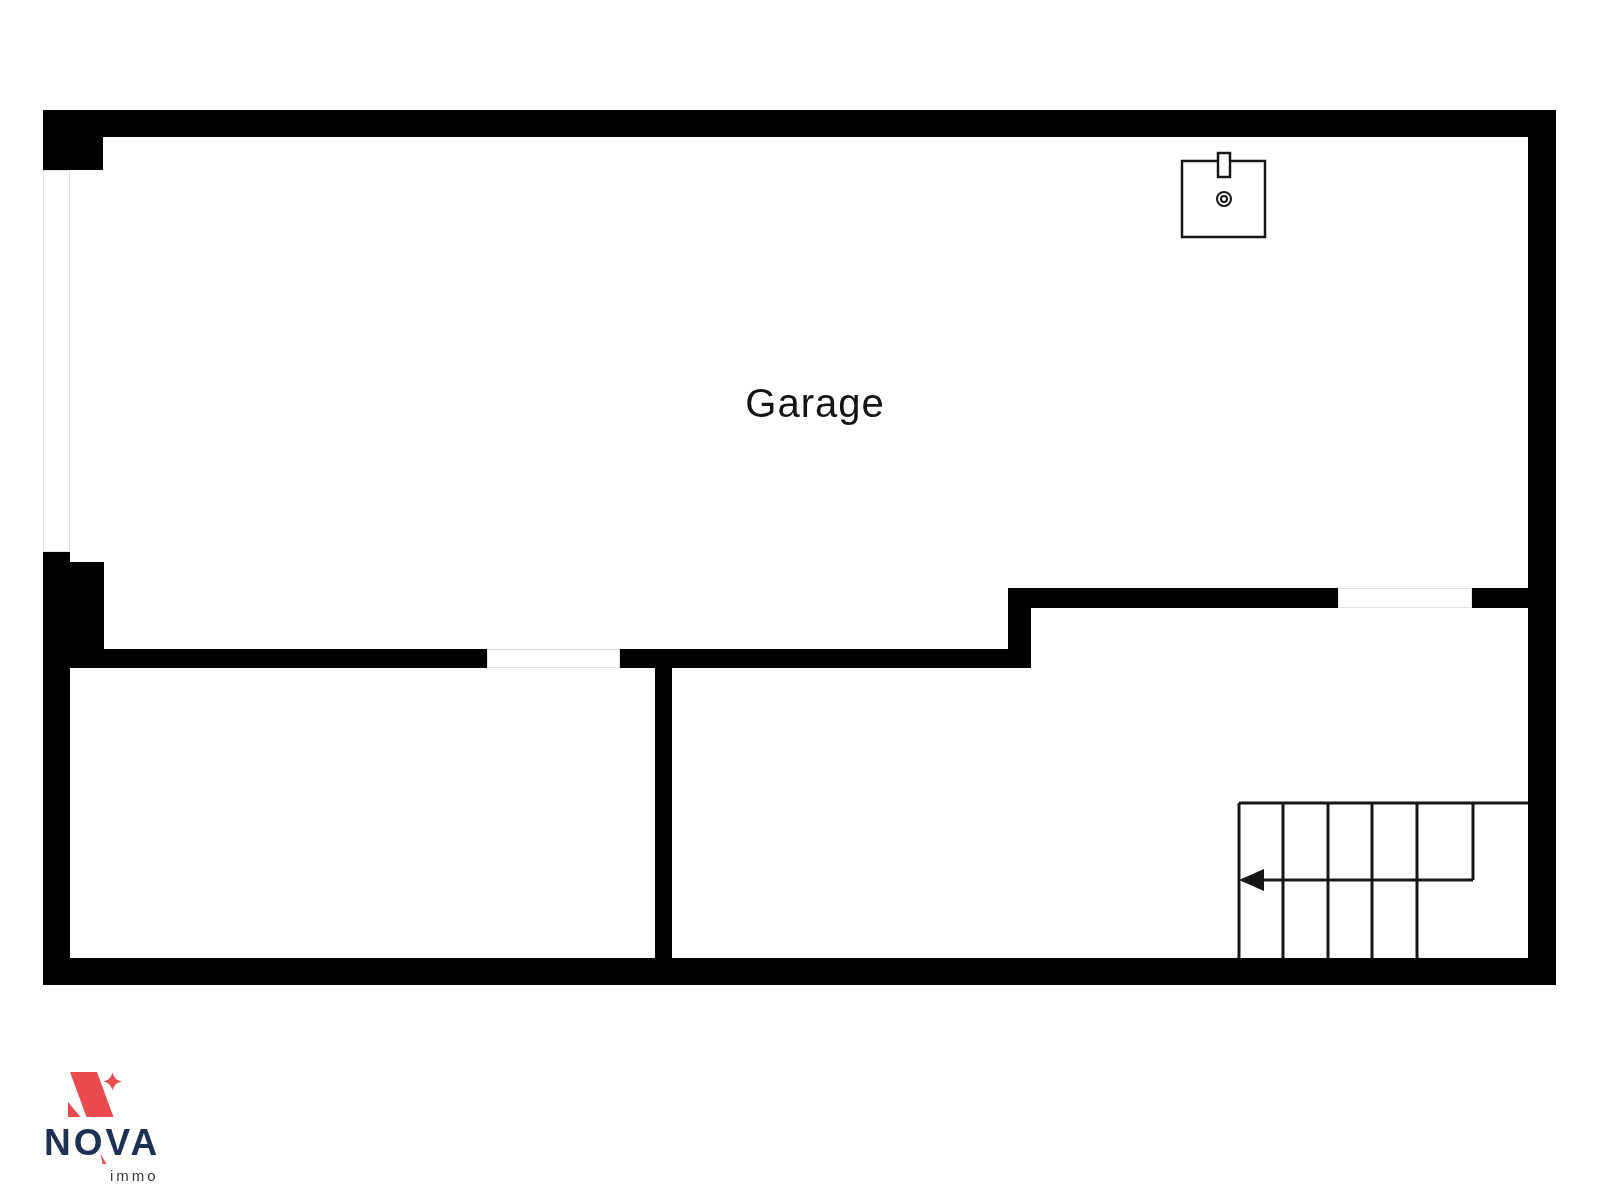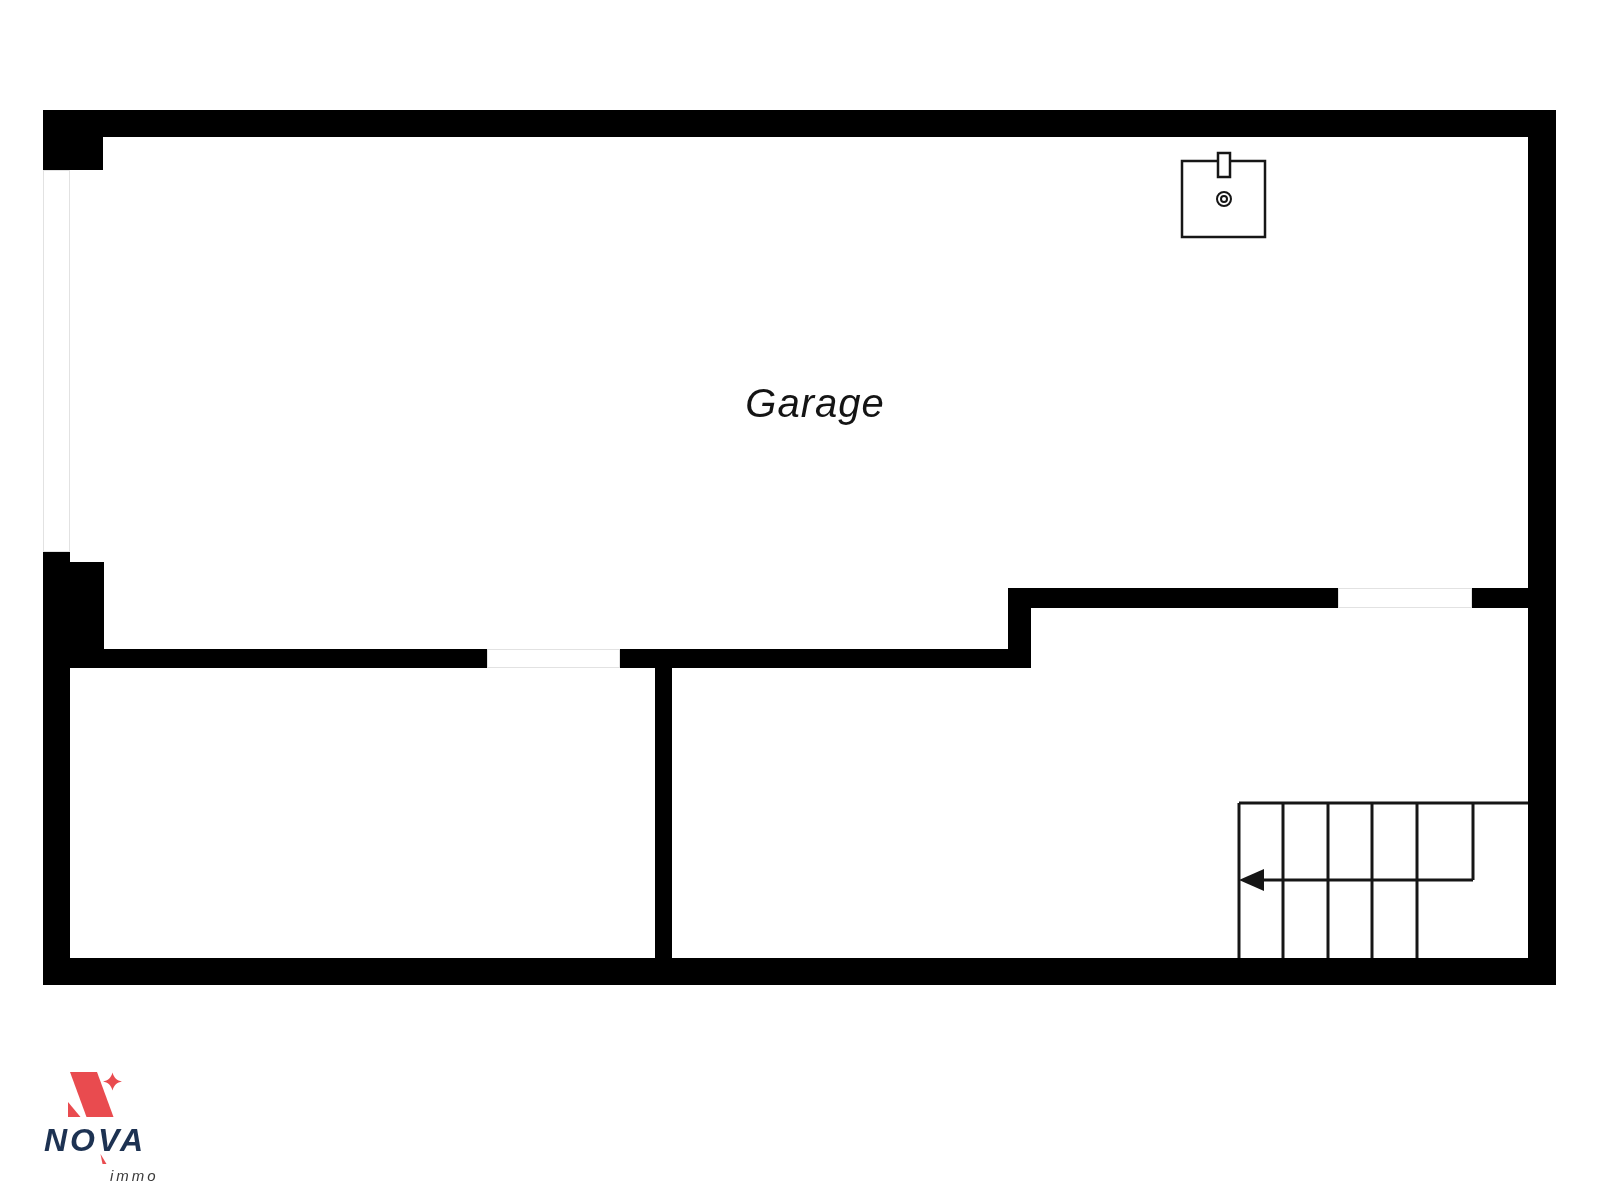--- a/index.html
+++ b/index.html
@@ -1,24 +1,24 @@
 <!DOCTYPE html>
 <html><head>
 <meta charset="utf-8">
 <style>
   html,body{margin:0;padding:0;background:#ffffff;}
   body{width:1600px;height:1200px;position:relative;overflow:hidden;
        font-family:"Liberation Sans","DejaVu Sans",sans-serif;}
-  .plan{position:absolute;left:0;top:0;width:1392px;height:1200px;font-style:italic;}
+  .plan{position:absolute;left:0;top:0;width:1392px;height:1200px;}
   .wall{position:absolute;background:#000000;}
   .opening{position:absolute;background:#ffffff;border:1px solid #e2e2e2;box-sizing:border-box;}
   .room-label{position:absolute;color:#141414;font-size:40px;letter-spacing:1px;
               transform:translateX(-50%);white-space:nowrap;}
   svg.overlay{position:absolute;left:0;top:0;width:1600px;height:1200px;pointer-events:none;}
-  .logo-name{position:absolute;left:44px;top:1122px;color:#1d3252;font-size:32px;
+  .logo-name{position:absolute;left:44px;top:1122px;color:#1d3252;font-size:37px;
              font-weight:bold;letter-spacing:3px;white-space:nowrap;}
   .logo-sub{position:absolute;left:110px;top:1150px;color:#3a3a3a;font-size:15px;
             font-weight:500;letter-spacing:3px;white-space:nowrap;margin-top:17px;}
 </style>
 </head>
 <body>
 
 <div class="plan">
 
   <div class="wall" style="left:43px;top:110px;width:1513px;height:27px;"></div>

